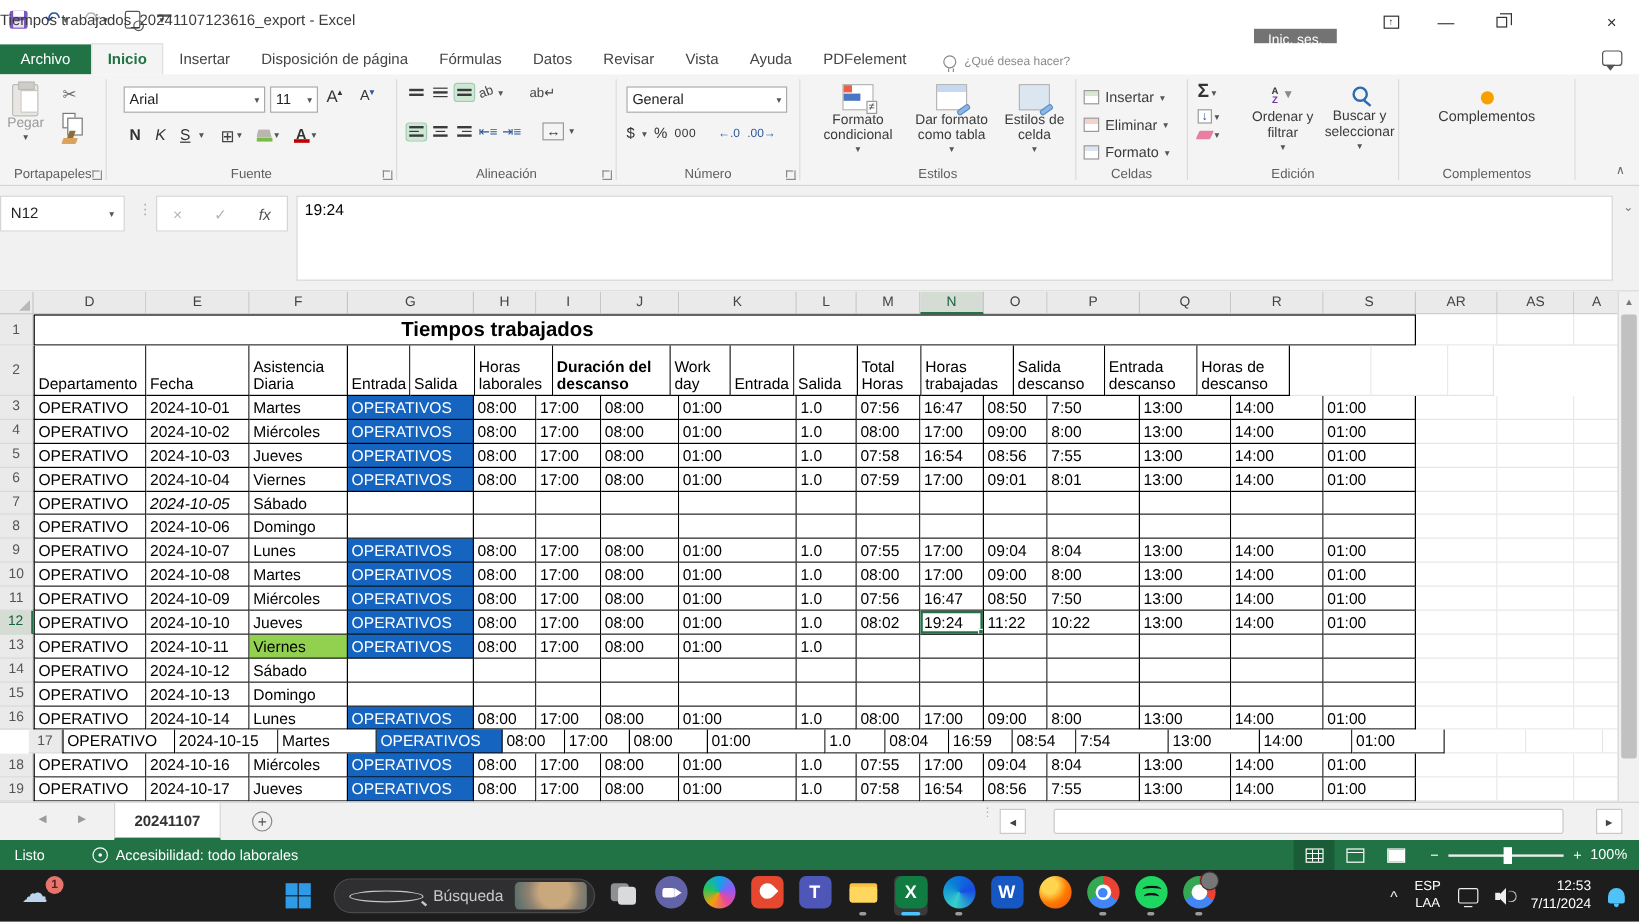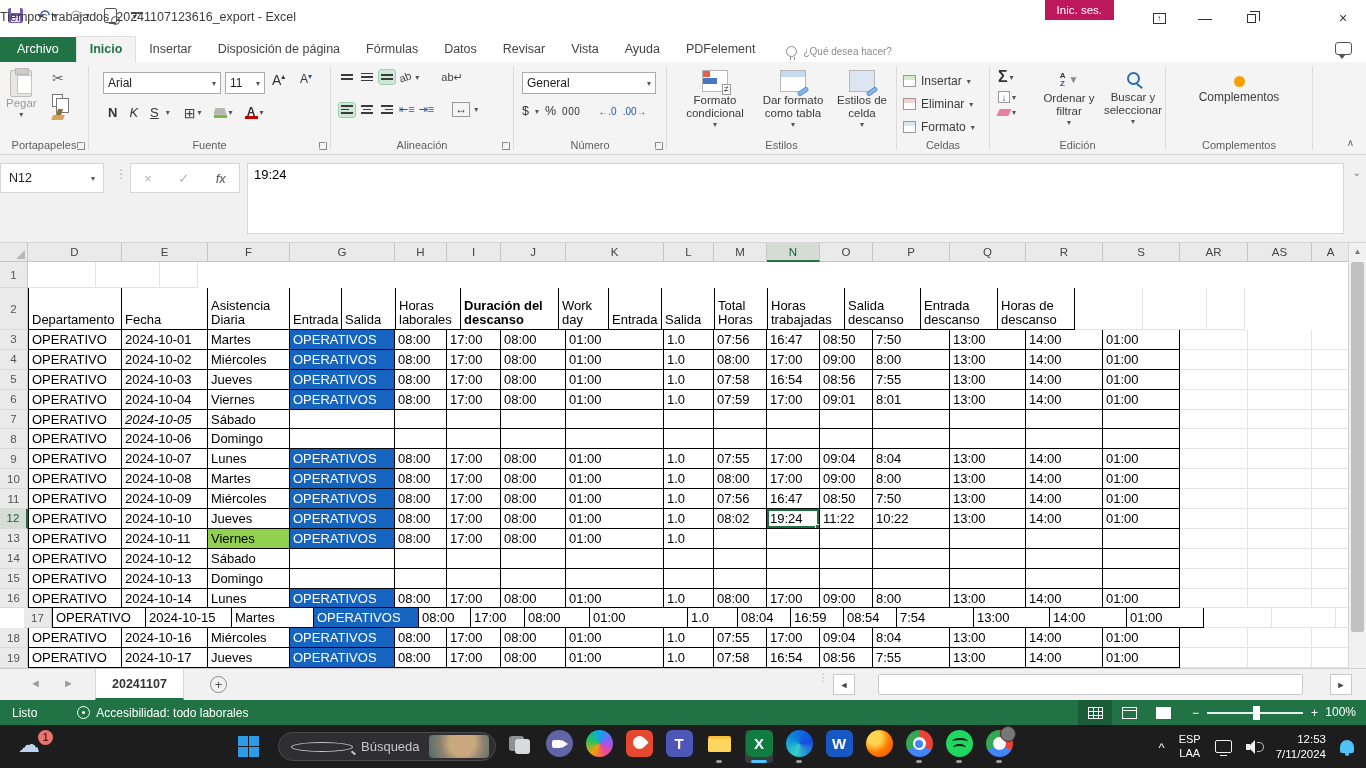--- a/index.html
+++ b/index.html
@@ -12,21 +12,21 @@
   .savedisk:before{content:"";position:absolute;left:3px;top:0;width:9px;height:5px;background:#fff}
   .savedisk:after{content:"";position:absolute;left:3px;bottom:1px;width:9px;height:6px;background:#e8e2f7}
   .undo{color:#2b579a;font-size:16px}
   .redo{color:#b5b5b5;font-size:16px}
   .tinychev{font-size:8px;color:#666;margin-left:-9px}
   .prevdoc{width:13px;height:15px;border:1.5px solid #555;border-radius:2px;position:relative}
   .prevdoc:after{content:"";position:absolute;right:-4px;bottom:-3px;width:7px;height:7px;border:1.5px solid #555;border-radius:50%}
   .qatmore{width:12px;border-top:2px solid #555;position:relative;height:8px}
   .qatmore:after{content:"▾";font-size:8px;color:#555;position:absolute;left:2px;top:-2px}
   #win-title{position:absolute;left:0;top:10px;width:1192px;text-align:left;font-size:12.5px;color:#3b3b3b;pointer-events:none}
-  #signin{position:absolute;right:252px;top:0;background:#be185d;color:#fff;font-size:11.5px;padding:4px 12px}
+  #signin{position:absolute;right:252px;top:24px;background:#737373;color:#fff;font-size:11.5px;padding:4px 12px}
   .winctl{position:absolute;top:0;height:36px;width:46px;display:flex;align-items:center;justify-content:center;color:#333;font-size:14px}
   .ribopts{right:184px}
   .minb{right:138px}
   .restb{right:92px}
   .closeb{right:0;width:46px}
   .restsq{width:9px;height:9px;border:1px solid #333;position:relative;background:#fff}
   .restsq:before{content:"";position:absolute;left:2px;top:-4px;width:9px;height:9px;border:1px solid #333;border-bottom:none;border-left:none}
   .ribopt-ic{width:13px;height:11px;border:1px solid #333;position:relative;text-align:center;font-size:8px;line-height:9px}
   
   #tabrow{position:absolute;left:0;top:36px;width:1366px;height:26px;background:#fff;display:flex;align-items:flex-end}
@@ -503,20 +503,21 @@
       <div class="ch" style="width: 77px; height: 19px;">P</div>
       <div class="ch" style="width: 76px; height: 19px;">Q</div>
       <div class="ch" style="width: 77px; height: 19px;">R</div>
       <div class="ch" style="width: 77px; height: 19px;">S</div>
       <div class="ch" style="width: 68px; height: 19px;">AR</div>
       <div class="ch" style="width: 64px; height: 19px;">AS</div>
       <div class="ch" style="width: 38px; height: 19px;">A</div>
     </div>
     <div class="grow" style="height: 26px;">
       <div class="rh" style="height: 26px;">1</div>
+      <div class="cell b bl bt titlecell" style="width: 1152px; height: 26px; padding-right: 382px;">Tiempos trabajados</div>
       <div class="cell gc" style="width: 68px; height: 26px;"></div>
       <div class="cell gc" style="width: 64px; height: 26px;"></div>
       <div class="cell gc" style="width: 38px; height: 26px;"></div>
     </div>
     <div class="grow" style="height: 42px;">
       <div class="rh" style="height: 42px;">2</div>
       <div class="cell b hdr2 bl" style="width: 94px; height: 42px;">Departamento</div>
       <div class="cell b hdr2" style="width: 86px; height: 42px;">Fecha</div>
       <div class="cell b hdr2" style="width: 82px; height: 42px;">Asistencia Diaria</div>
       <div class="cell b hdr2" style="width: 52px; height: 42px;">Entrada</div>

